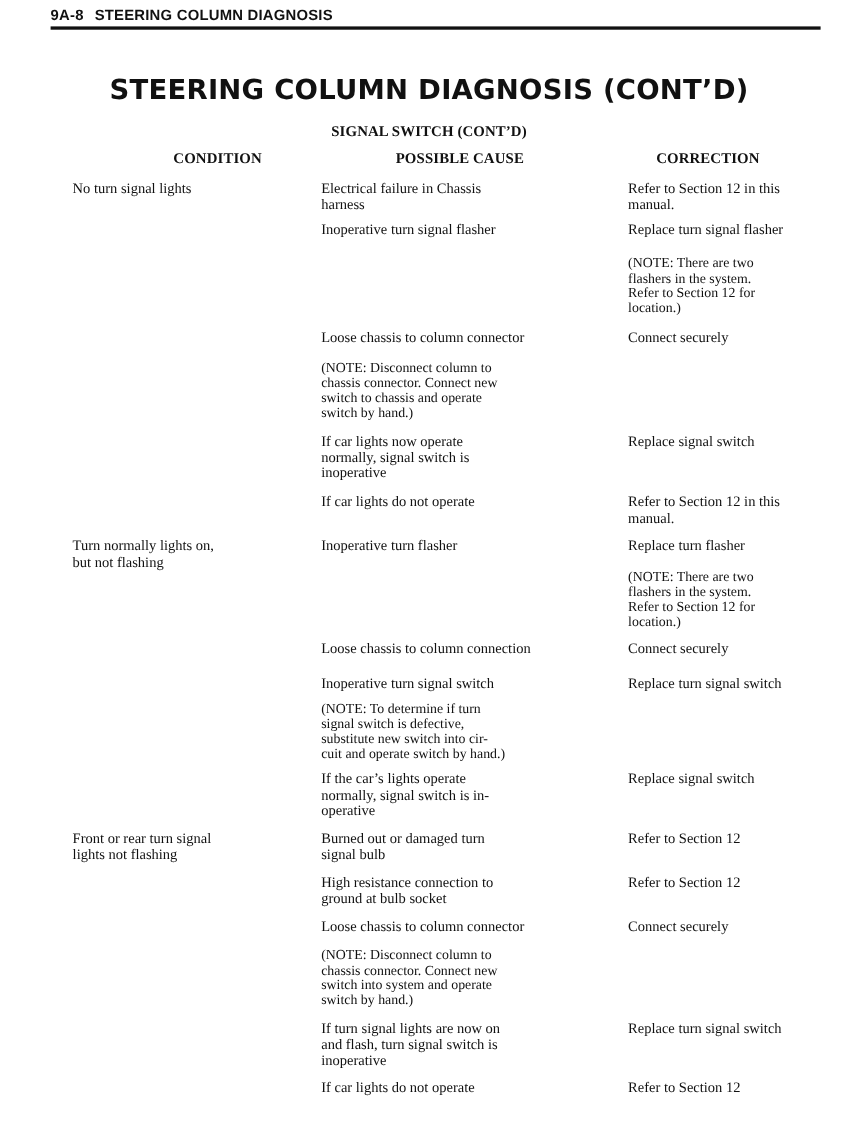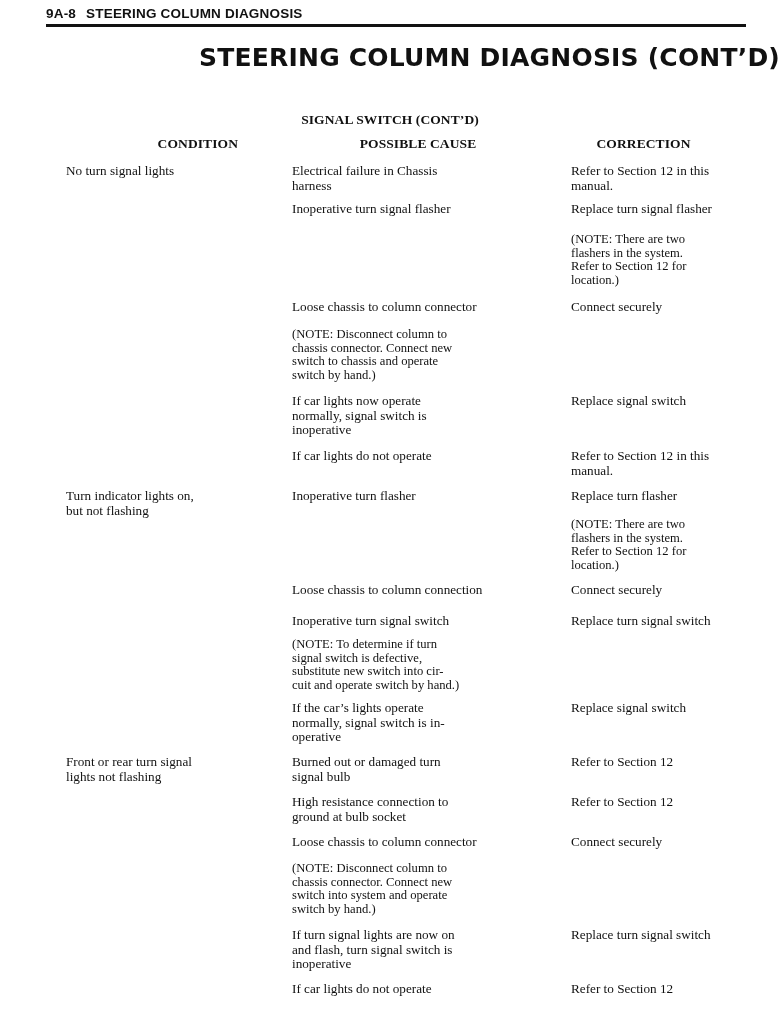--- a/index.html
+++ b/index.html
@@ -39,23 +39,23 @@
     top: 24px;
     width: 700px;
     height: 3px;
     background: #111111;
   }
 
   
   .doc-title {
     position: absolute;
     left: 0;
-    top: 43px;
-    width: 780px;
-    text-align: right;
+    top: 67px;
+    width: 780px;
+    text-align: center;
     font-family: "DejaVu Sans", sans-serif;
     font-weight: bold;
     font-size: 25px;
     letter-spacing: 0.2px;
   }
 
   
   .table-subtitle {
     position: absolute;
     left: 0;
@@ -198,21 +198,21 @@
       <div class="cell c-cause">
         <p>If car lights do not operate</p>
       </div>
       <div class="cell c-correction">
         <p>Refer to Section 12 in this
 manual.</p>
       </div>
     </div>
     <div class="diag-row" style="position: absolute; top: 325px; left: 0px;">
       <div class="cell c-condition">
-        <p>Turn indicator lights on,
+        <p>Turn normally lights on,
 but not flashing</p>
       </div>
       <div class="cell c-cause">
         <p>Inoperative turn flasher</p>
       </div>
       <div class="cell c-correction">
         <p>Replace turn flasher</p>
       </div>
     </div>
     <div class="diag-row" style="position: absolute; top: 354px; left: 0px;">

